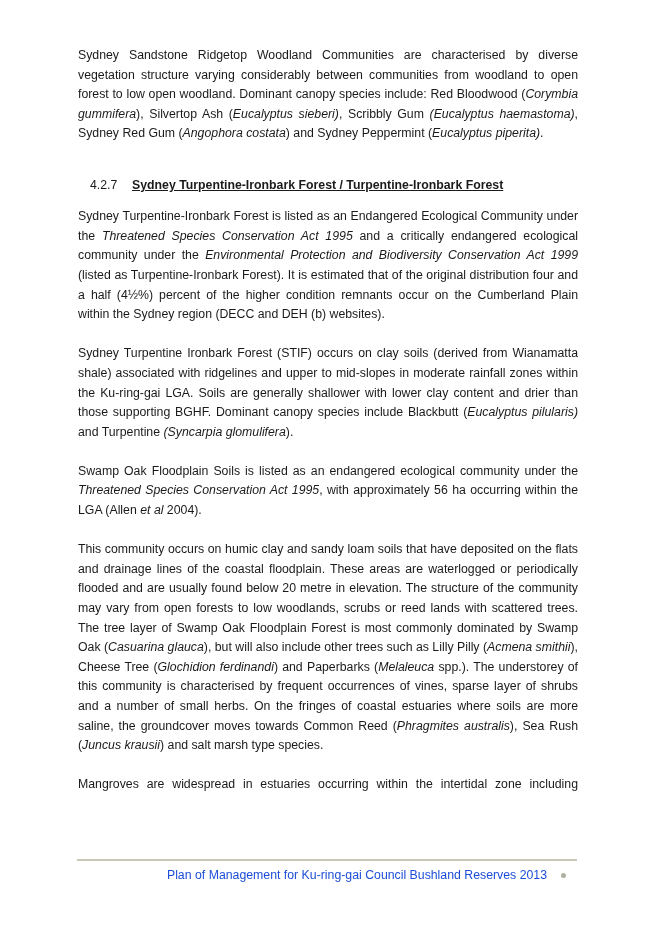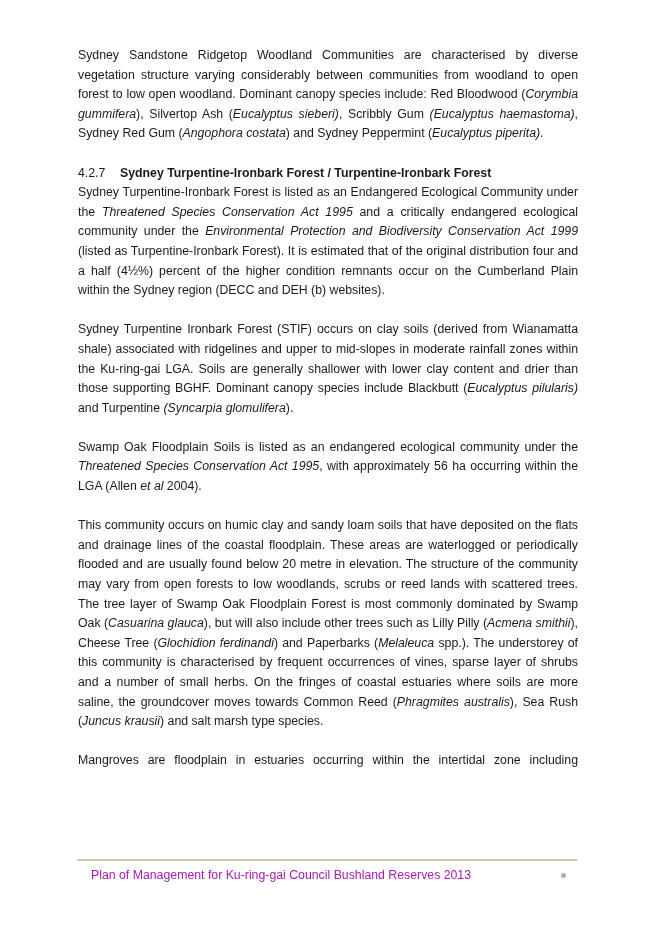--- a/index.html
+++ b/index.html
@@ -1,27 +1,27 @@
 <!DOCTYPE html>
 <html><head>
   <meta charset="utf-8">
   <style>
     html, body { margin: 0; padding: 0; background: #ffffff; }
     body { width: 656px; height: 928px; position: relative; overflow: hidden;
            font-family: "Liberation Sans", sans-serif; color: #1a1a1a; }
     .page { position: absolute; left: 78px; top: 46px; width: 500px; }
     p, .para { margin: 0; font-size: 12.3px; line-height: 19.6px; text-align: justify; }
     .gap { height: 19.6px; }
-    h3 { margin: 0; font-size: 12.3px; line-height: 19.6px; font-weight: normal; }
+    h3 { margin: 12px; font-size: 12.3px; line-height: 19.6px; font-weight: normal; text-decoration: underline; }
     h3 .num { display: inline-block; width: 42px; }
     h3 .title { font-weight: bold; }
     i { font-style: italic; }
     .footer-rule { position: absolute; left: 77px; top: 859px; width: 500px; height: 2px; background: #c8c8b4; }
     .footer { position: absolute; left: 91px; top: 866px; width: 487px; font-size: 12.3px; line-height: 18px;
-              display: flex; align-items: center; justify-content: space-between; color: #a21caf; }
+              display: flex; align-items: center; justify-content: flex-end; color: #1d4ed8; }
     .footer .dot { display: inline-block; width: 5px; height: 5px; border-radius: 50%; background: #b0b0a0; margin: 0 12px 0 14px; }
     .footer b { font-weight: bold; }
   </style>
 </head>
 <body>
 
 <div class="page">
 
   <p><span>Sydney Sandstone Ridgetop Woodland Communities are characterised by diverse vegetation structure varying considerably between communities from woodland to open forest to low open woodland.  Dominant canopy species include: Red Bloodwood (</span><i>Corymbia gummifera</i><span>), Silvertop Ash (</span><i>Eucalyptus sieberi)</i><span>, Scribbly Gum </span><i>(Eucalyptus haemastoma)</i><span>, Sydney Red Gum (</span><i>Angophora costata</i><span>) and Sydney Peppermint (</span><i>Eucalyptus piperita)</i><span>.</span></p>
 
@@ -33,20 +33,20 @@
   <p><span>Sydney Turpentine Ironbark Forest (STIF) occurs on clay soils (derived from Wianamatta shale) associated with ridgelines and upper to mid-slopes in moderate rainfall zones within the Ku-ring-gai LGA. Soils are generally shallower with lower clay content and drier than those supporting BGHF. Dominant canopy species include Blackbutt (</span><i>Eucalyptus pilularis)</i><span> and Turpentine </span><i>(Syncarpia glomulifera</i><span>).</span></p>
 
   <div class="gap"></div>
 
   <p><i></i><span>Swamp Oak Floodplain Soils is listed as an endangered ecological community under the </span><i>Threatened Species Conservation Act 1995</i><span>, with approximately 56 ha occurring within the LGA (Allen </span><i>et al</i><span> 2004).</span></p>
   <div class="gap"></div>
   <p><span>This community occurs on humic clay and sandy loam soils that have deposited on the flats and drainage lines of the coastal floodplain. These areas are waterlogged or periodically flooded and are usually found below 20 metre in elevation. The structure of the community may vary from open forests to low woodlands, scrubs or reed lands with scattered trees. The tree layer of Swamp Oak Floodplain Forest is most commonly dominated by Swamp Oak (</span><i>Casuarina glauca</i><span>), but will also include other trees such as Lilly Pilly (</span><i>Acmena smithii</i><span>), Cheese Tree (</span><i>Glochidion ferdinandi</i><span>) and Paperbarks (</span><i>Melaleuca</i><span> spp.). The understorey of this community is characterised by frequent occurrences of vines, sparse layer of shrubs and a number of small herbs. On the fringes of coastal estuaries where soils are more saline, the groundcover moves towards Common Reed (</span><i>Phragmites australis</i><span>), Sea Rush (</span><i>Juncus krausii</i><span>) and salt marsh type species.</span></p>
 
   <div class="gap"></div>
 
-  <p style="text-align: justify; text-align-last: justify;"><span>Mangroves are floodplain in estuaries occurring within the intertidal zone including</span></p>
+  <p style="text-align: justify; text-align-last: justify;"><span>Mangroves are widespread in estuaries occurring within the intertidal zone including</span></p>
 </div>
 
 <div class="footer-rule"></div>
 <div class="footer">
   <span>Plan of Management for Ku-ring-gai Council Bushland Reserves 2013</span>
   <span class="dot"></span>
 </div>
 
 </body></html>

